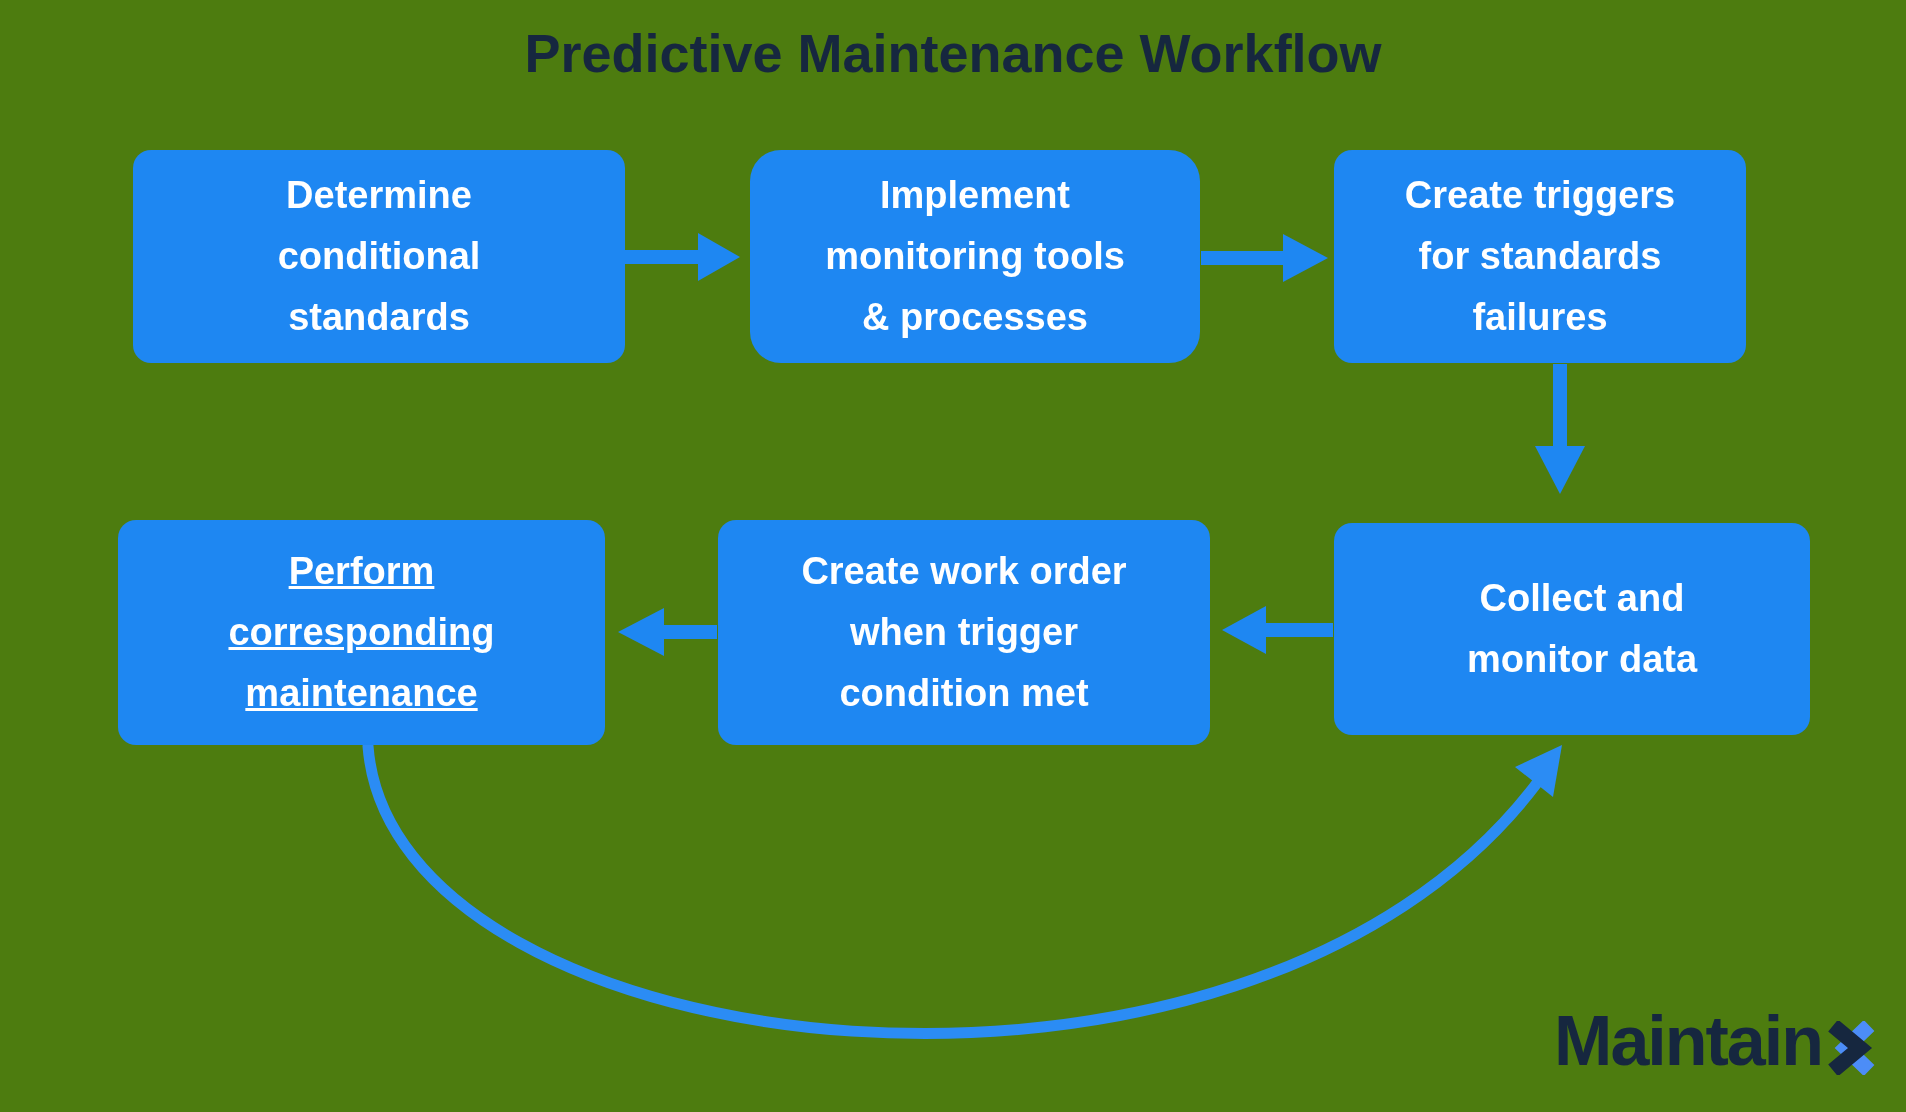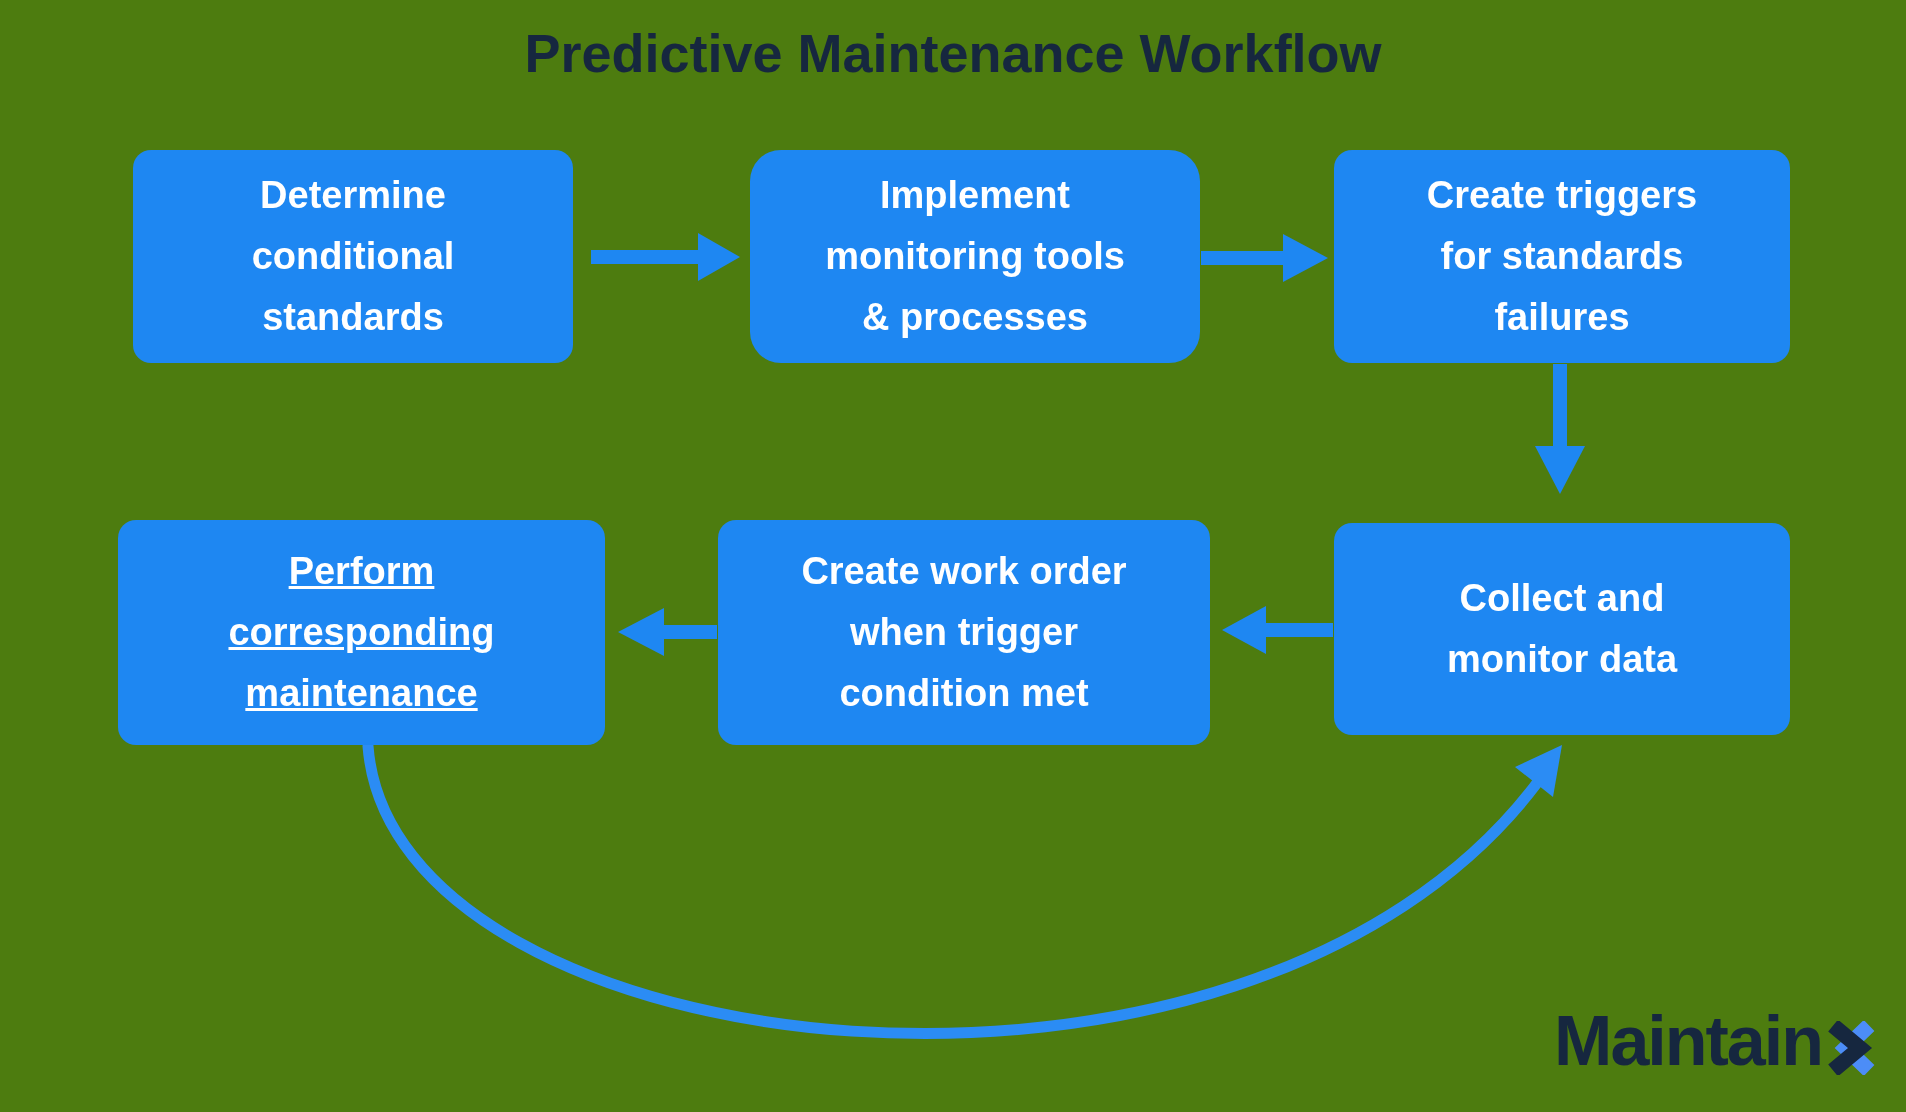--- a/index.html
+++ b/index.html
@@ -26,24 +26,24 @@
     color:#ffffff;
     display:flex;
     align-items:center;
     justify-content:center;
     text-align:center;
     font-weight:700;
     font-size:38px;
     line-height:1.6;
     white-space:pre-line;
   }
-  #box-determine{left:133px;top:150px;width:440px;height:213px;}
+  #box-determine{left:133px;top:150px;width:492px;height:213px;}
   #box-implement{left:750px;top:150px;width:450px;height:213px;border-radius:31px;}
-  #box-triggers {left:1334px;top:150px;width:456px;height:213px;}
-  #box-collect  {left:1334px;top:523px;width:456px;height:212px;}
+  #box-triggers {left:1334px;top:150px;width:412px;height:213px;}
+  #box-collect  {left:1334px;top:523px;width:456px;height:212px;padding-left:20px;}
   #box-workorder{left:718px;top:520px;width:492px;height:225px;}
   #box-perform  {left:118px;top:520px;width:487px;height:225px;text-decoration:underline;}
   #arrow-layer{
     position:absolute;left:0;top:0;width:1906px;height:1112px;
     pointer-events:none;
   }
   .logo{
     position:absolute;
     right:26px;bottom:36px;
     display:flex;

